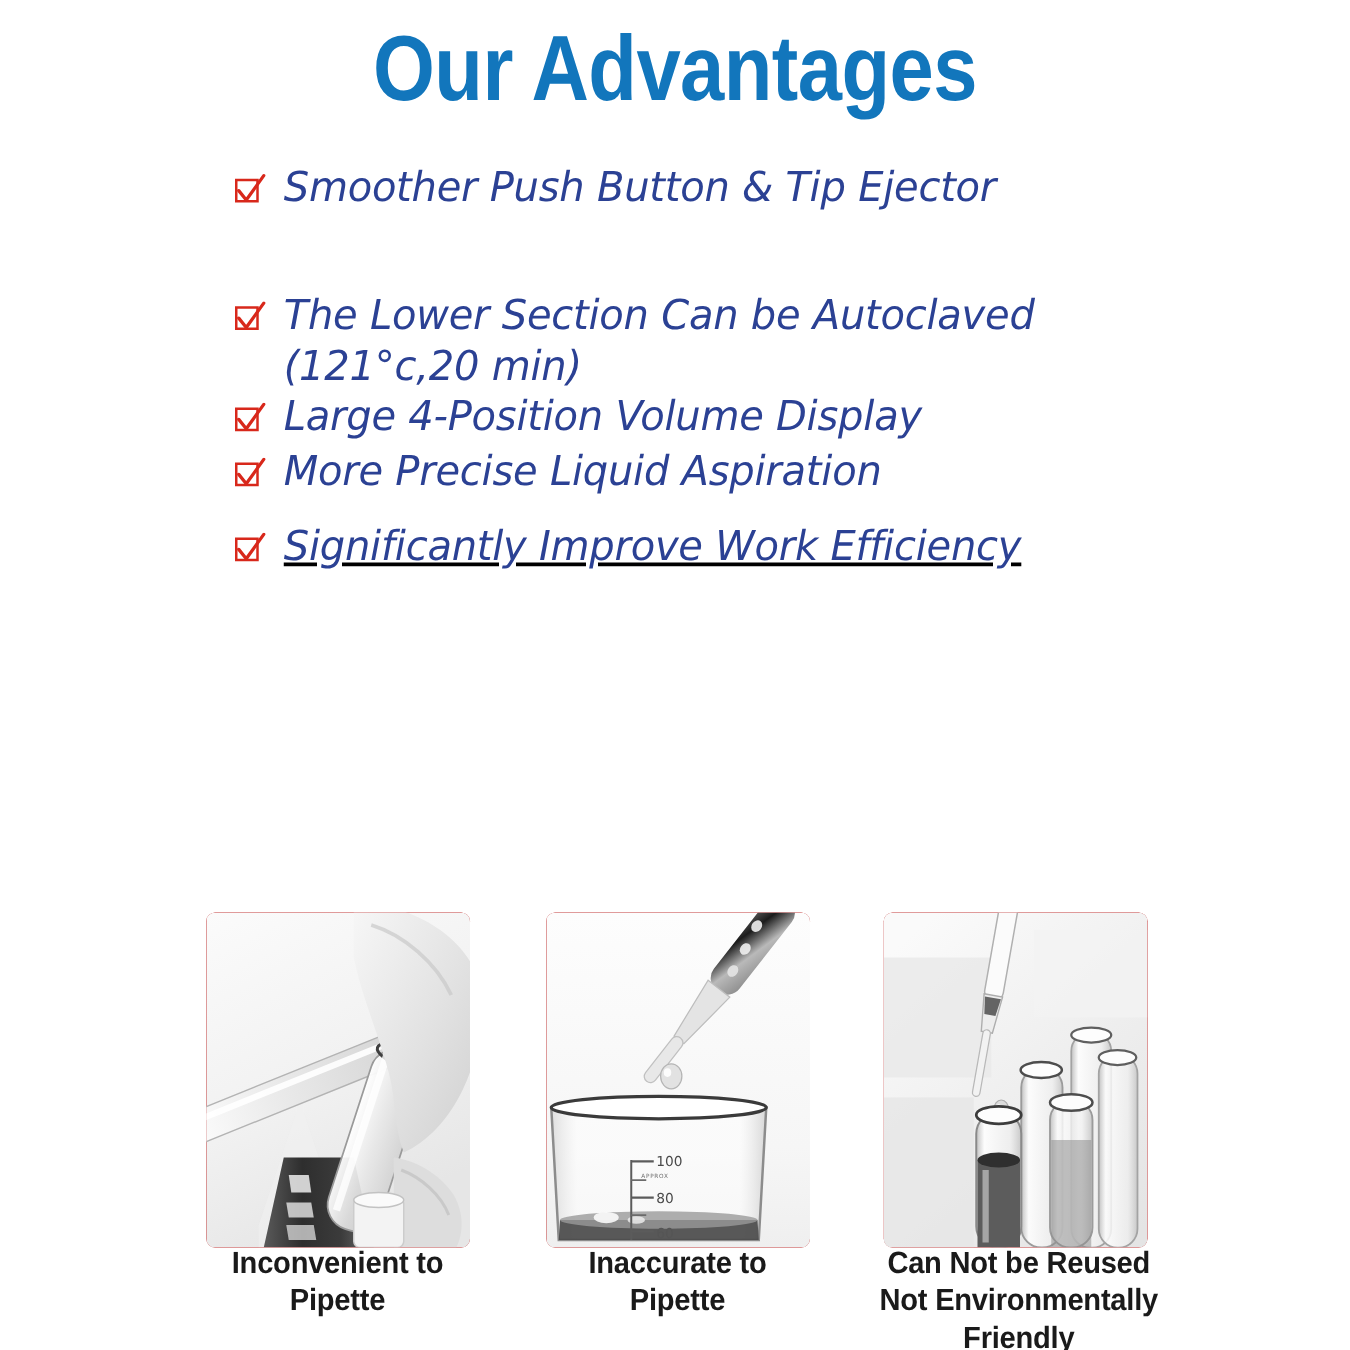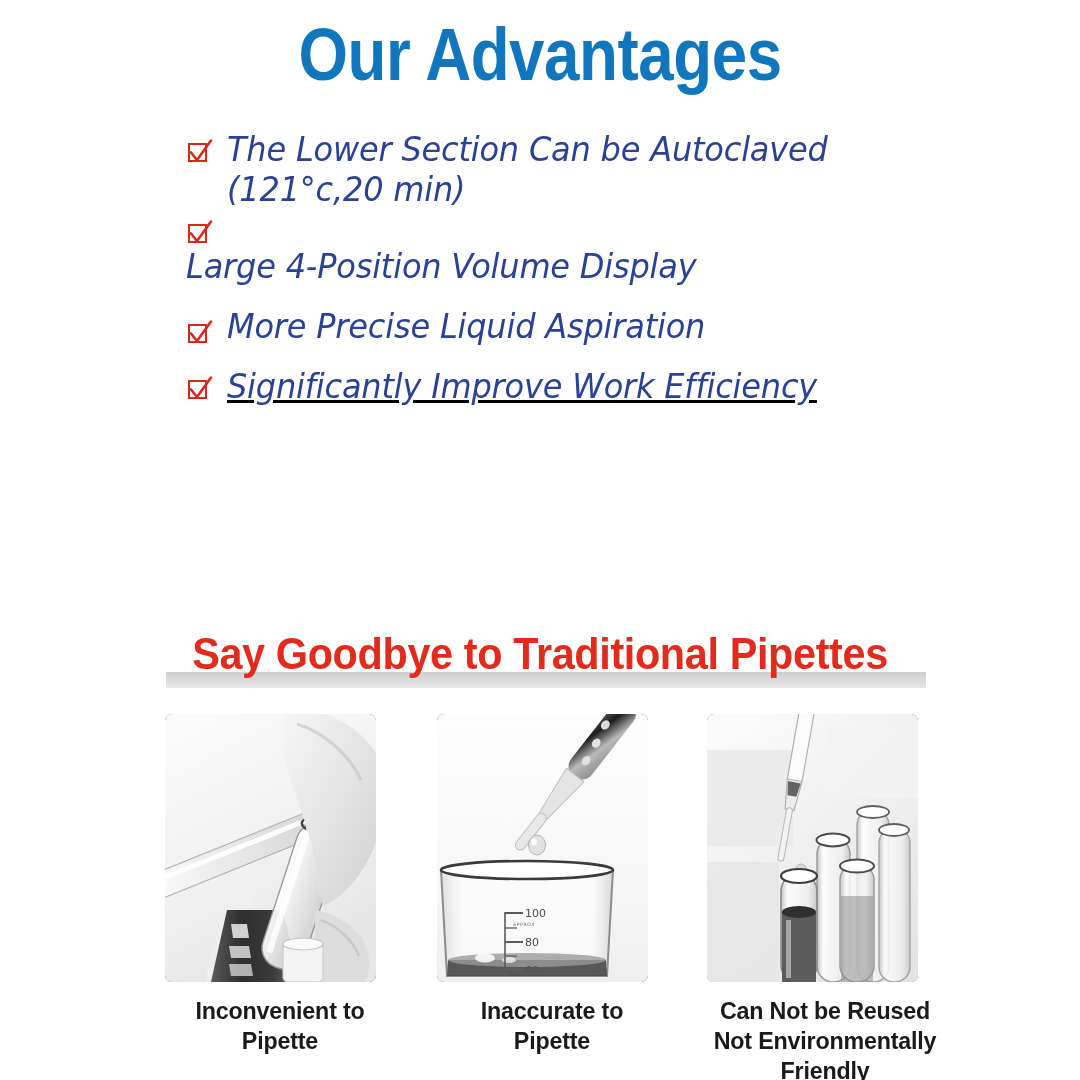--- a/index.html
+++ b/index.html
@@ -88,22 +88,22 @@
     line-height: 1.22;
     letter-spacing: -0.2px;
     transform: scaleX(0.97);
     transform-origin: left top;
     white-space: pre-line;
   }
 
   
   .advantage-item.i0 { margin-bottom: 62px; }
   .advantage-item.i1 { }
-  .advantage-item.i2 { margin-bottom: 20px; flex-direction: column; }
-  .advantage-item.i3 { margin-bottom: 20px; align-items: flex-end; }
+  .advantage-item.i2 { margin-bottom: 4px; }
+  .advantage-item.i3 { margin-bottom: 20px; }
   .advantage-item.i4 { margin-bottom: 20px; }
   .advantage-item.i5 { margin-bottom: 0px; text-decoration: underline; }
 
   
   .banner {
     position: absolute;
     left: 0;
     top: 630px;
     width: 1080px;
     height: 70px;
@@ -136,36 +136,36 @@
   
   .panels {
     position: absolute;
     left: 165px;
     top: 714px;
     width: 754px;
     height: 268px;
   }
   .panel {
     position: absolute;
-    top: 0;
+    top: 16px;
     width: 211px;
     height: 268px;
     border-radius: 7px;
     overflow: hidden;
     background: #b91c1c;
   }
   .panel.p0 { left: 0px; }
   .panel.p1 { left: 272px; }
   .panel.p2 { left: 542px; }
   .panel svg { display: block; width: 100%; height: 100%; }
 
   
   .captions {
     position: absolute;
-    left: 160px;
+    left: 150px;
     top: 996px;
     width: 790px;
     height: 84px;
   }
   .caption {
     position: absolute;
     top: 0;
     text-align: center;
     color: #1A1A1A;
     font-family: "Liberation Sans", sans-serif;
@@ -182,20 +182,29 @@
 </style>
 </head>
 <body>
 
 <div class="page">
 
   <div class="page-title">Our Advantages</div>
 
   <div class="advantages-list">
 
+    <div class="advantage-item i0">
+      <span class="check-icon">
+        <span class="box"></span>
+        <svg class="tick" viewBox="0 0 27 27" aria-hidden="true">
+          <path d="M5 13.5 L11 21 L25 1.5" fill="none" stroke="#D8281B" stroke-width="2.6" stroke-linecap="round" stroke-linejoin="round"></path>
+        </svg>
+      </span>
+      <span class="advantage-text">Smoother Push Button &amp; Tip Ejector</span>
+    </div>
 
     <div class="advantage-item i1">
       <span class="check-icon">
         <span class="box"></span>
         <svg class="tick" viewBox="0 0 27 27" aria-hidden="true">
           <path d="M5 13.5 L11 21 L25 1.5" fill="none" stroke="#D8281B" stroke-width="2.6" stroke-linecap="round" stroke-linejoin="round"></path>
         </svg>
       </span>
       <span class="advantage-text">The Lower Section Can be Autoclaved
 (121°c,20 min)</span>
@@ -227,24 +236,20 @@
         <span class="box"></span>
         <svg class="tick" viewBox="0 0 27 27" aria-hidden="true">
           <path d="M5 13.5 L11 21 L25 1.5" fill="none" stroke="#D8281B" stroke-width="2.6" stroke-linecap="round" stroke-linejoin="round"></path>
         </svg>
       </span>
       <span class="advantage-text">Significantly Improve Work Efficiency</span>
     </div>
 
   </div>
 
-  <div class="banner">
-    <div class="banner-bar"></div>
-    <div class="banner-text">Say Goodbye to Traditional Pipettes</div>
-  </div>
 
   <div class="panels">
 
     <div class="panel p0">
       <svg viewBox="0 0 211 268" preserveAspectRatio="xMidYMid slice" aria-hidden="true">
         <defs>
           <linearGradient id="bg1" x1="0" y1="0" x2="0.4" y2="1">
             <stop offset="0%" stop-color="#fbfbfb"></stop>
             <stop offset="60%" stop-color="#f1f1f1"></stop>
             <stop offset="100%" stop-color="#e6e6e6"></stop>

